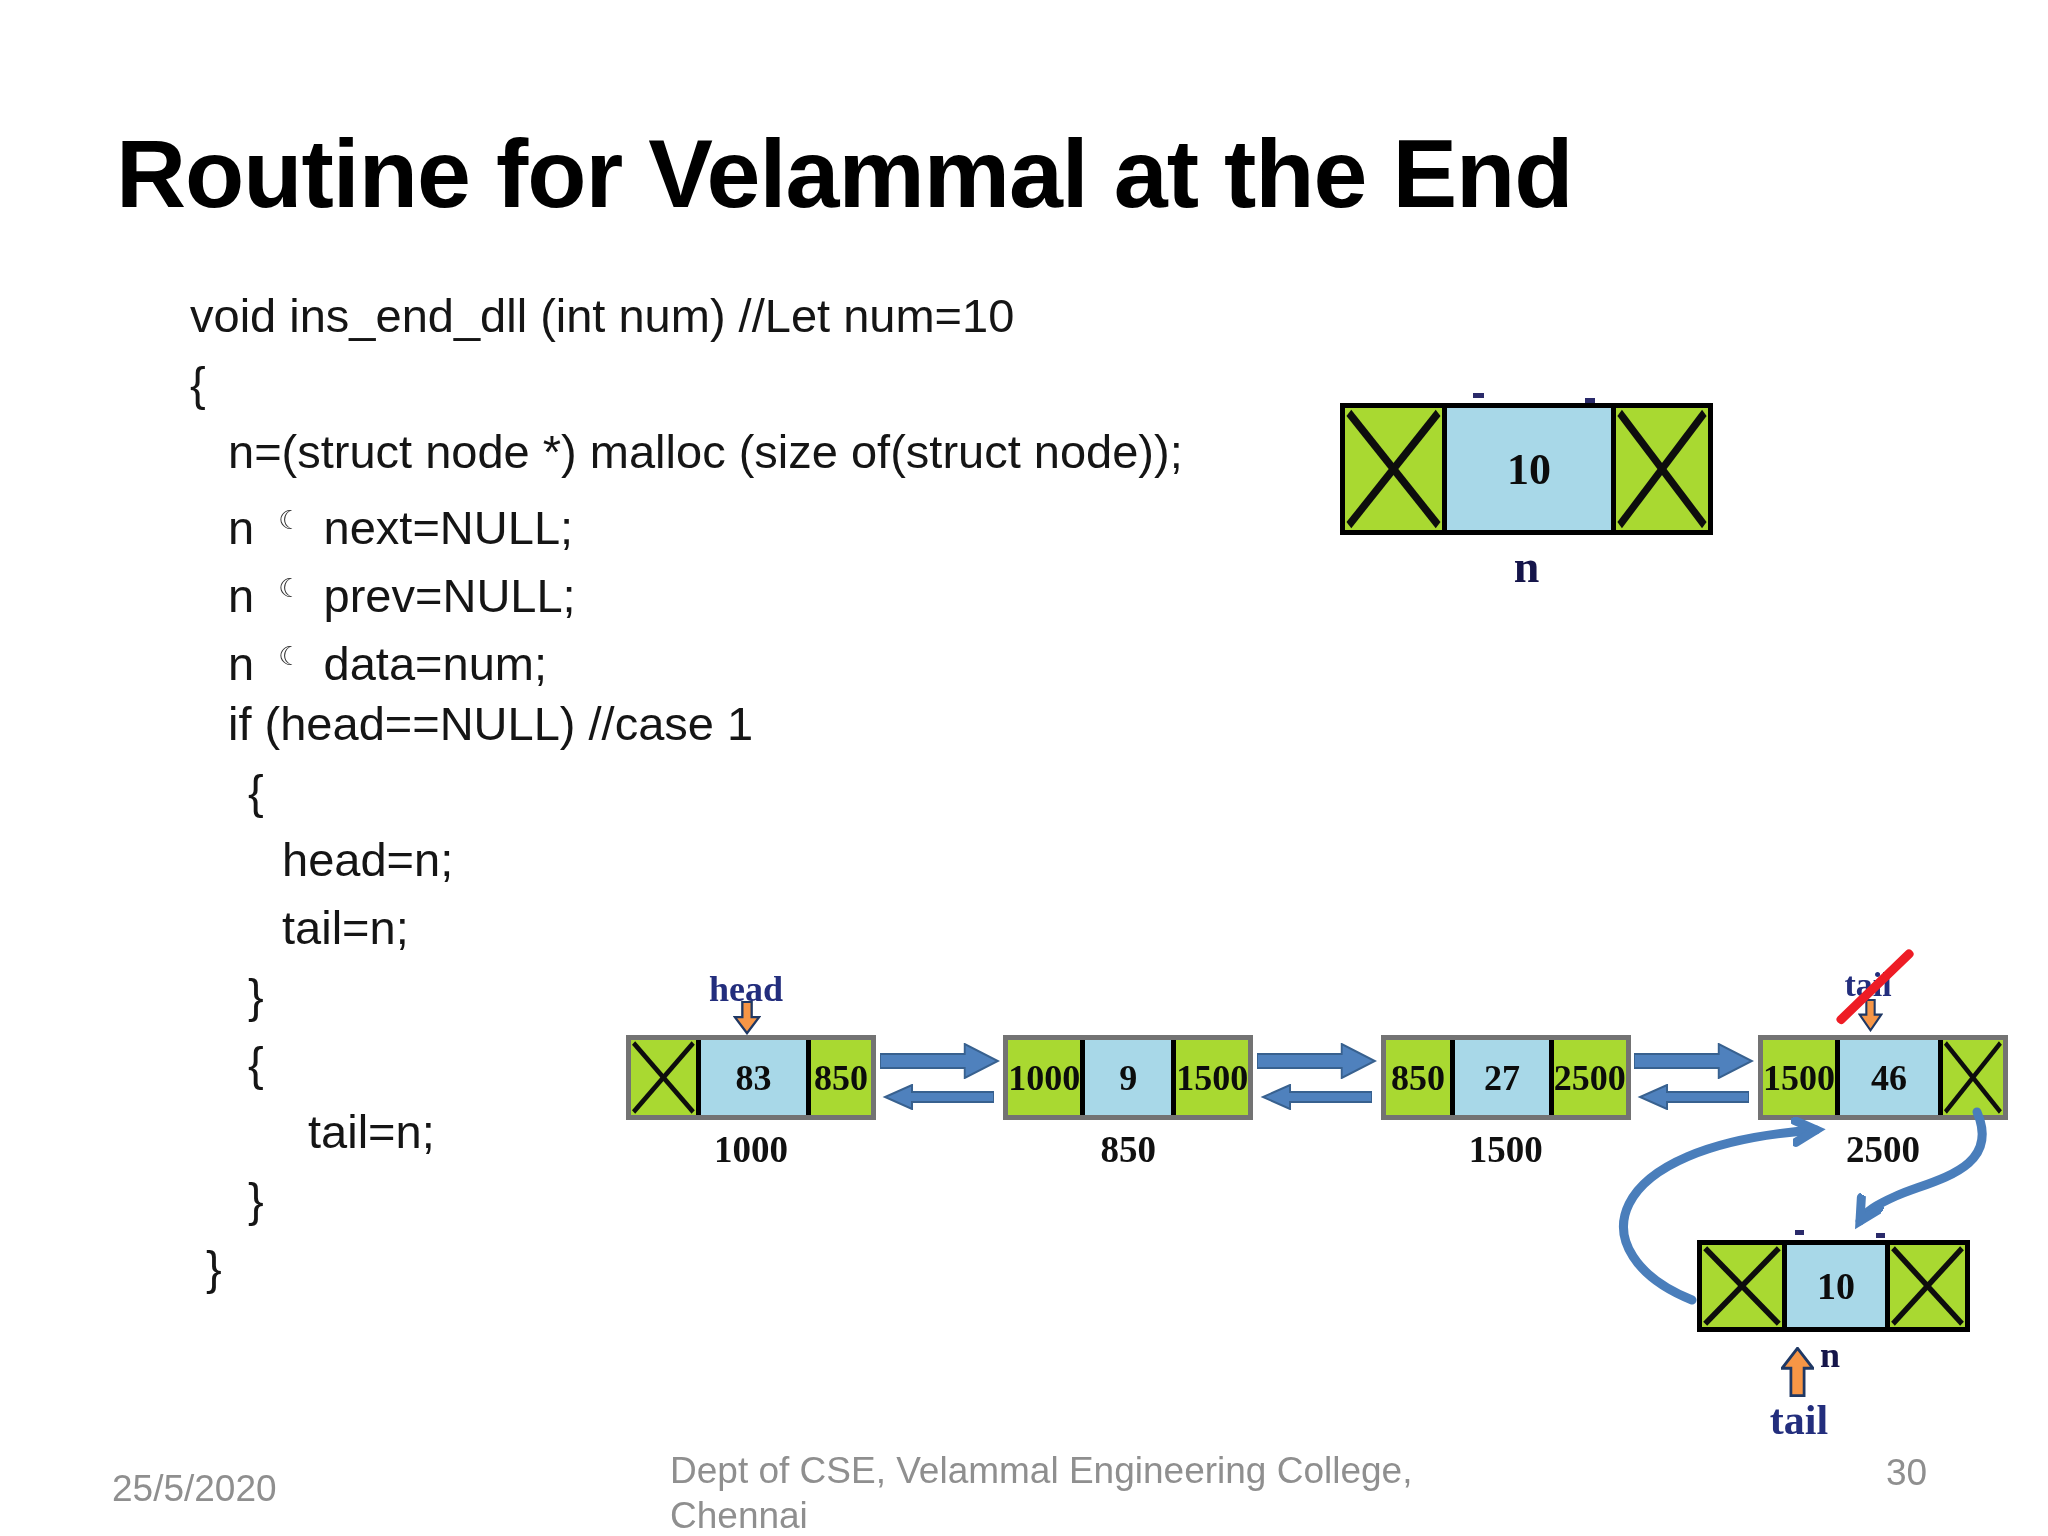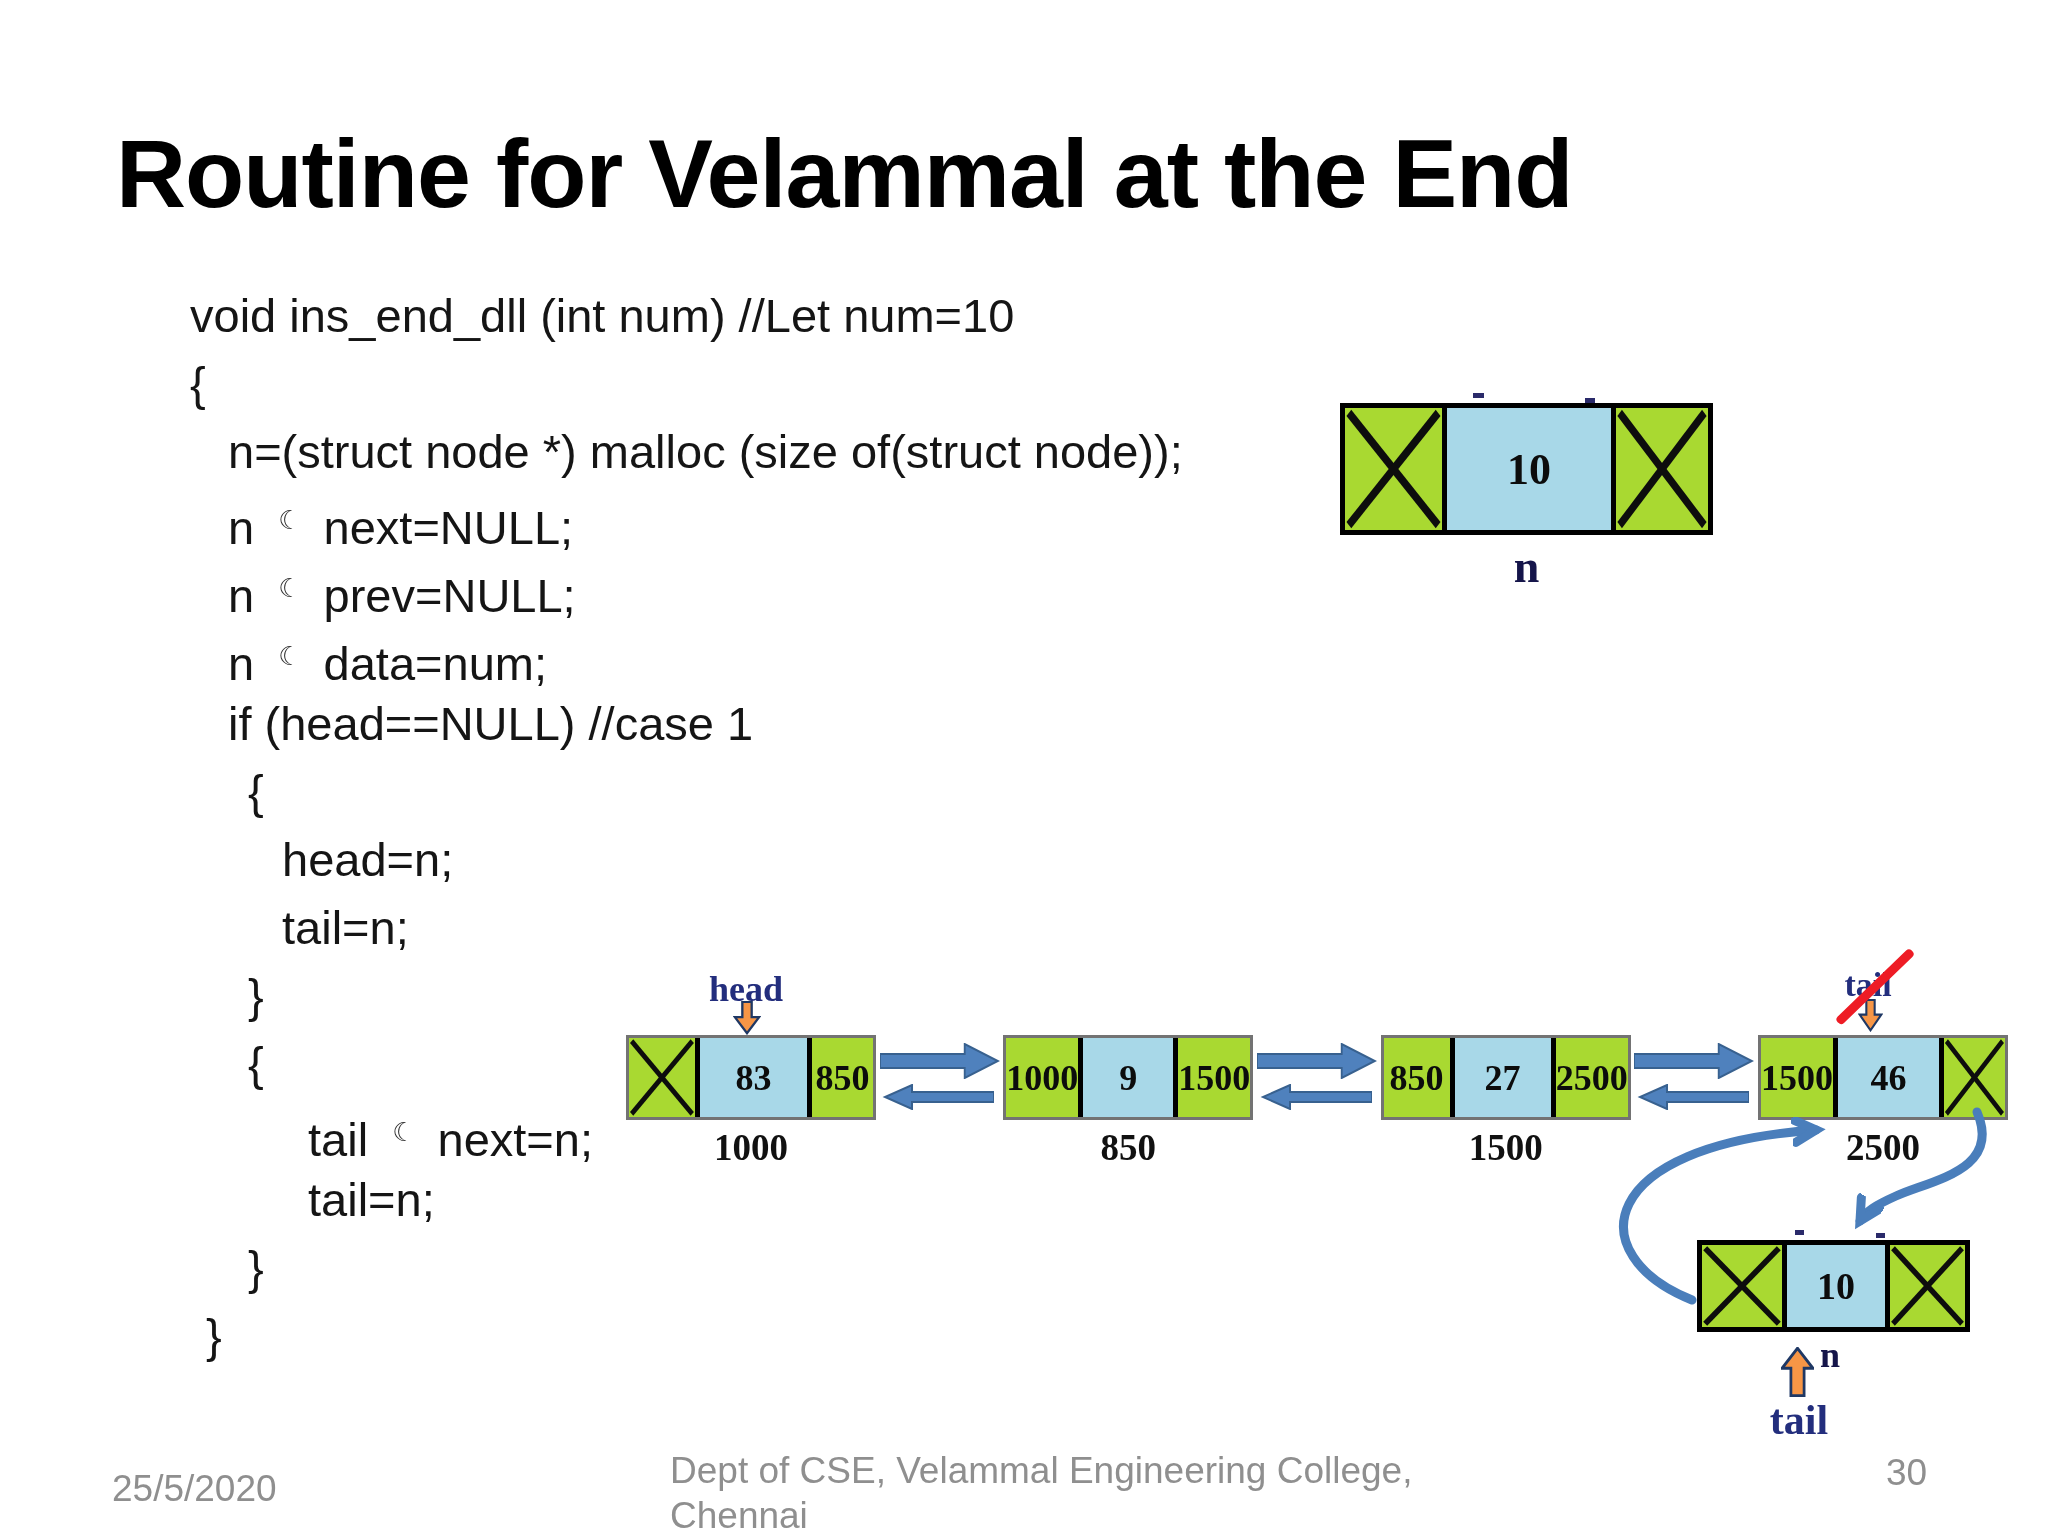--- a/index.html
+++ b/index.html
@@ -27,21 +27,21 @@
         border-left:5px solid #000;box-sizing:border-box;}
   .cell:first-child{border-left:none;}
   .cell.side{background:var(--green);flex:0 0 27%;}
   .cell.val{background:var(--blue);flex:1;}
   .cellnum{font-family:"Liberation Serif",serif;font-weight:bold;color:#0c0c0c;}
   .xsvg{position:absolute;left:0;top:0;width:100%;height:100%;}
   .xsvg line{stroke:#0d0d0d;stroke-width:7;}
 
   
   #list-row{position:absolute;left:626px;top:1035px;width:1382px;height:85px;display:flex;}
-  #list-row .lnode{position:relative;flex:0 0 250px;display:flex;border:3px solid #737373;
+  #list-row .lnode{position:relative;flex:0 0 250px;display:flex;border:5px solid #737373;
                    box-sizing:border-box;}
   #list-row .cellnum{font-size:36px;}
   .addr{position:absolute;left:0;top:88px;width:100%;text-align:center;
         font-family:"Liberation Serif",serif;font-weight:bold;font-size:37px;color:#111;}
   .gap{position:relative;flex:1 1 auto;}
   .gap svg{position:absolute;}
   .gap .ar{left:3%;top:8px;width:94%;height:36px;}
   .gap .al{left:5%;top:49px;width:88%;height:26px;}
   .gap polygon{fill:var(--arrow);stroke:var(--arrow-edge);stroke-width:2;}
 
@@ -96,21 +96,20 @@
       <div class="code-line ind1">n=(struct node *) malloc (size of(struct node));</div>
       <div class="code-line ind1">n <span class="ptr">☾</span> next=NULL;</div>
       <div class="code-line ind1">n <span class="ptr">☾</span> prev=NULL;</div>
       <div class="code-line ind1">n <span class="ptr">☾</span> data=num;</div>
       <div class="code-line ind1">if (head==NULL) //case 1</div>
       <div class="code-line ind2">{</div>
       <div class="code-line ind3">head=n;</div>
       <div class="code-line ind3">tail=n;</div>
       <div class="code-line ind2">}</div>
       <div class="code-line ind2">{</div>
-      <div class="code-line ind4">tail <span class="ptr">☾</span> next=n;</div>
       <div class="code-line ind4">tail=n;</div>
       <div class="code-line ind2">}</div>
       <div class="code-line ind6">}</div>
     </div>
 
   <div class="node" id="nnode-top">
     <div class="cell side">
       <svg class="xsvg" viewBox="0 0 100 100" preserveAspectRatio="none">
           <line x1="4" y1="4" x2="96" y2="96"></line>
           <line x1="96" y1="4" x2="4" y2="96"></line>

